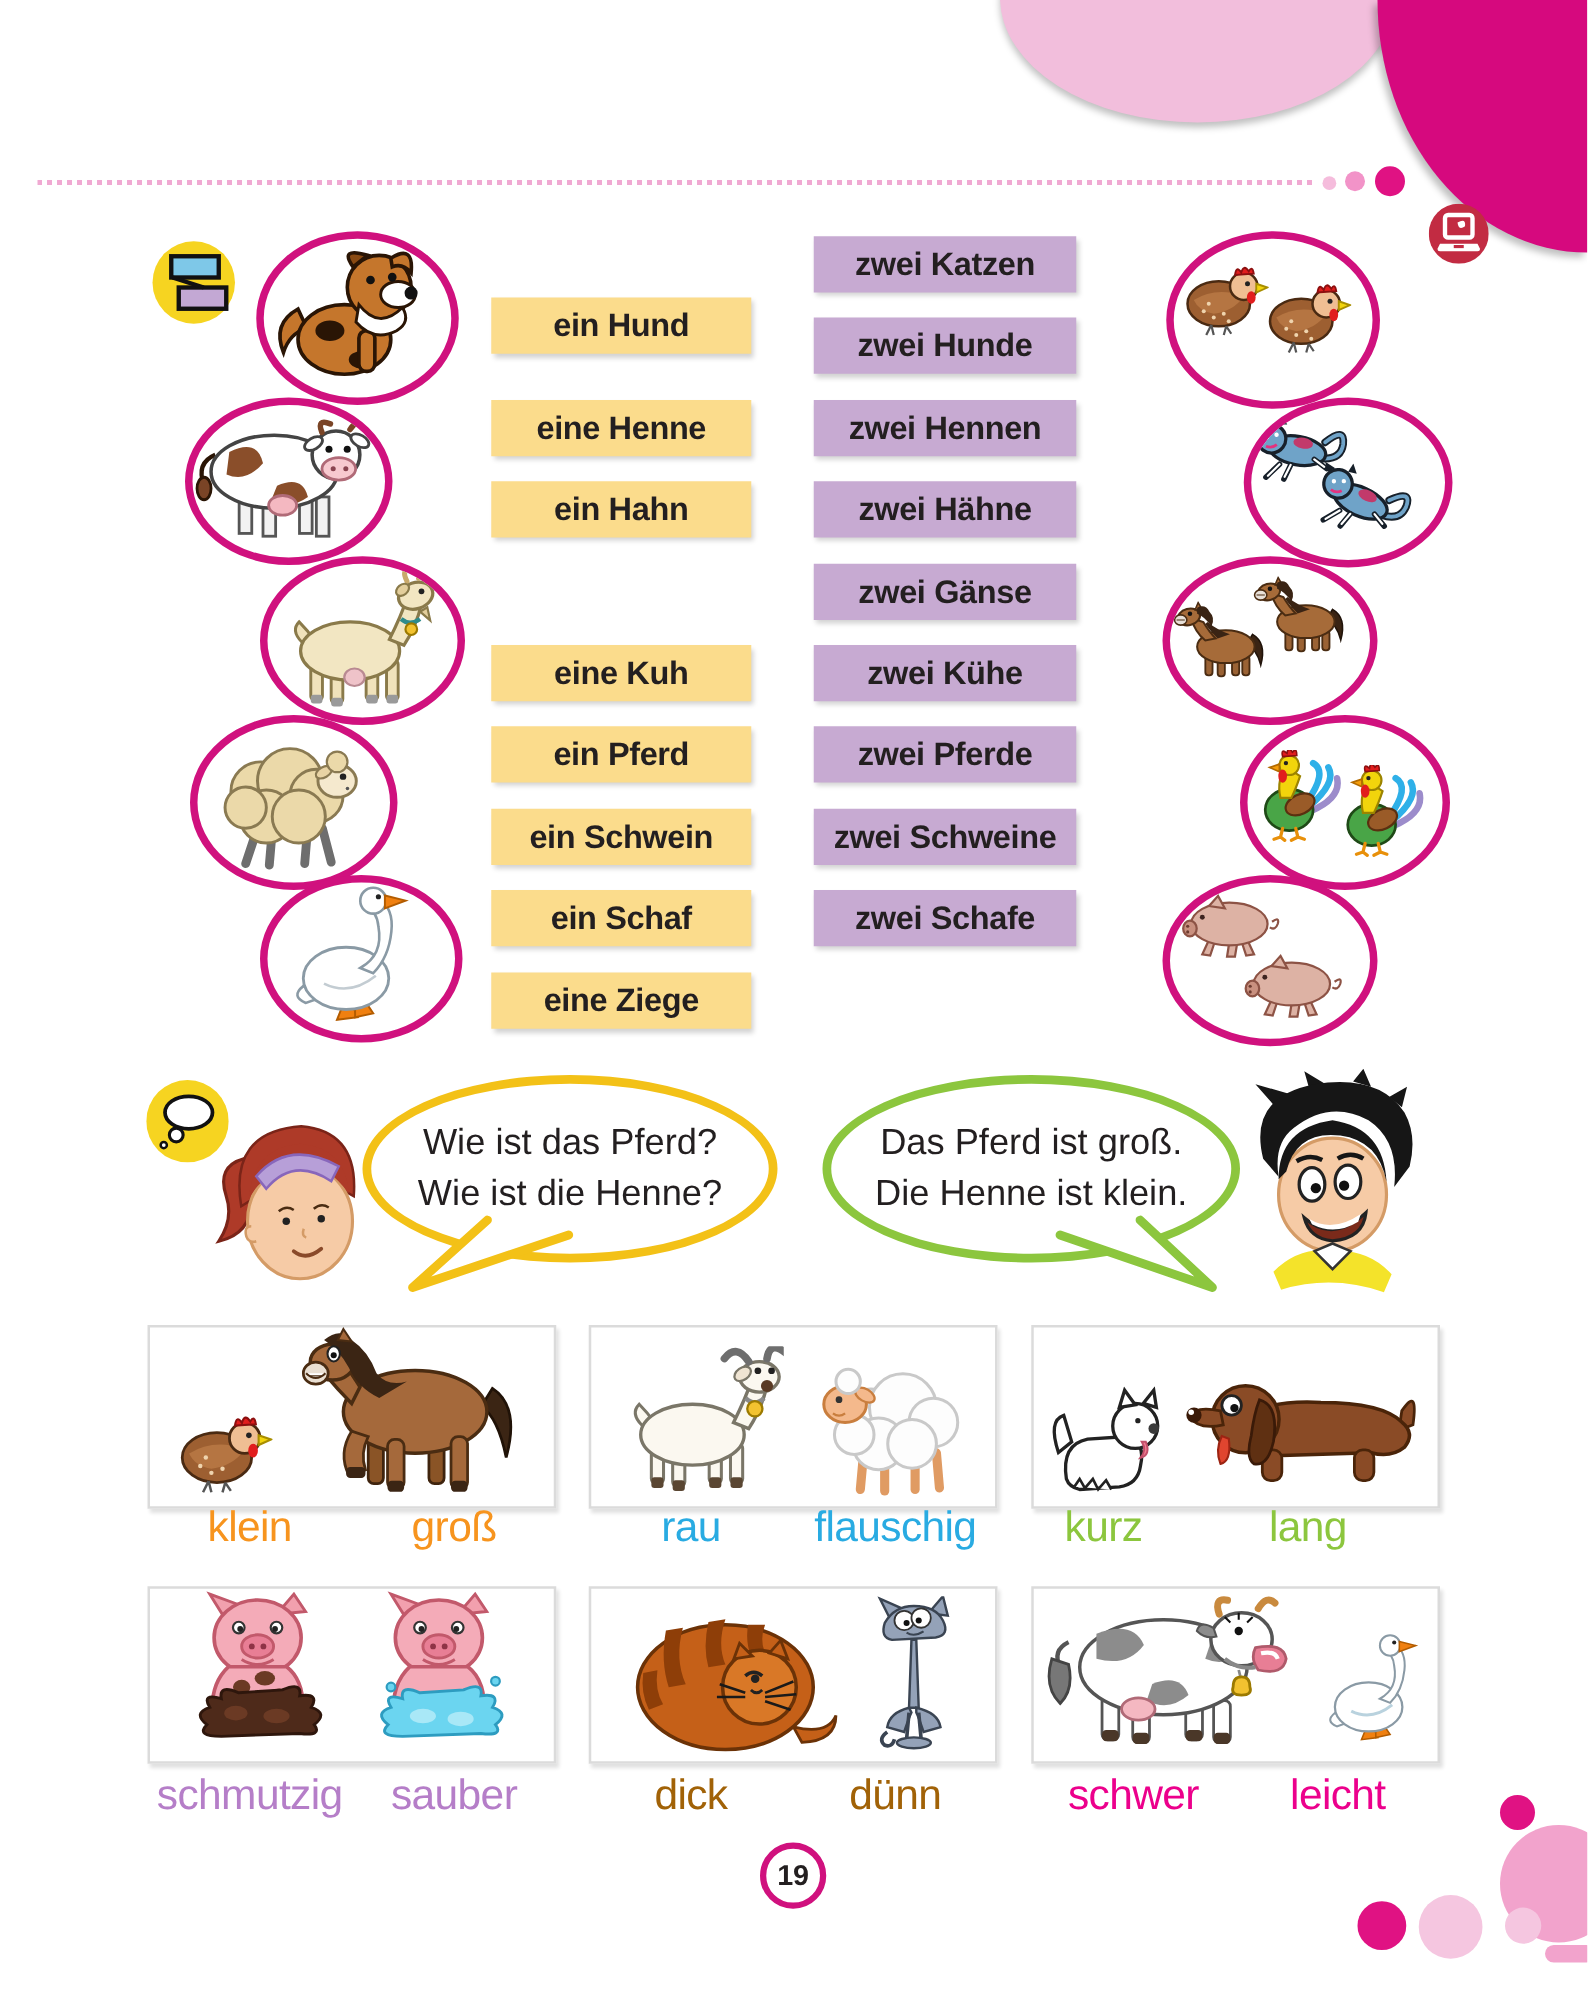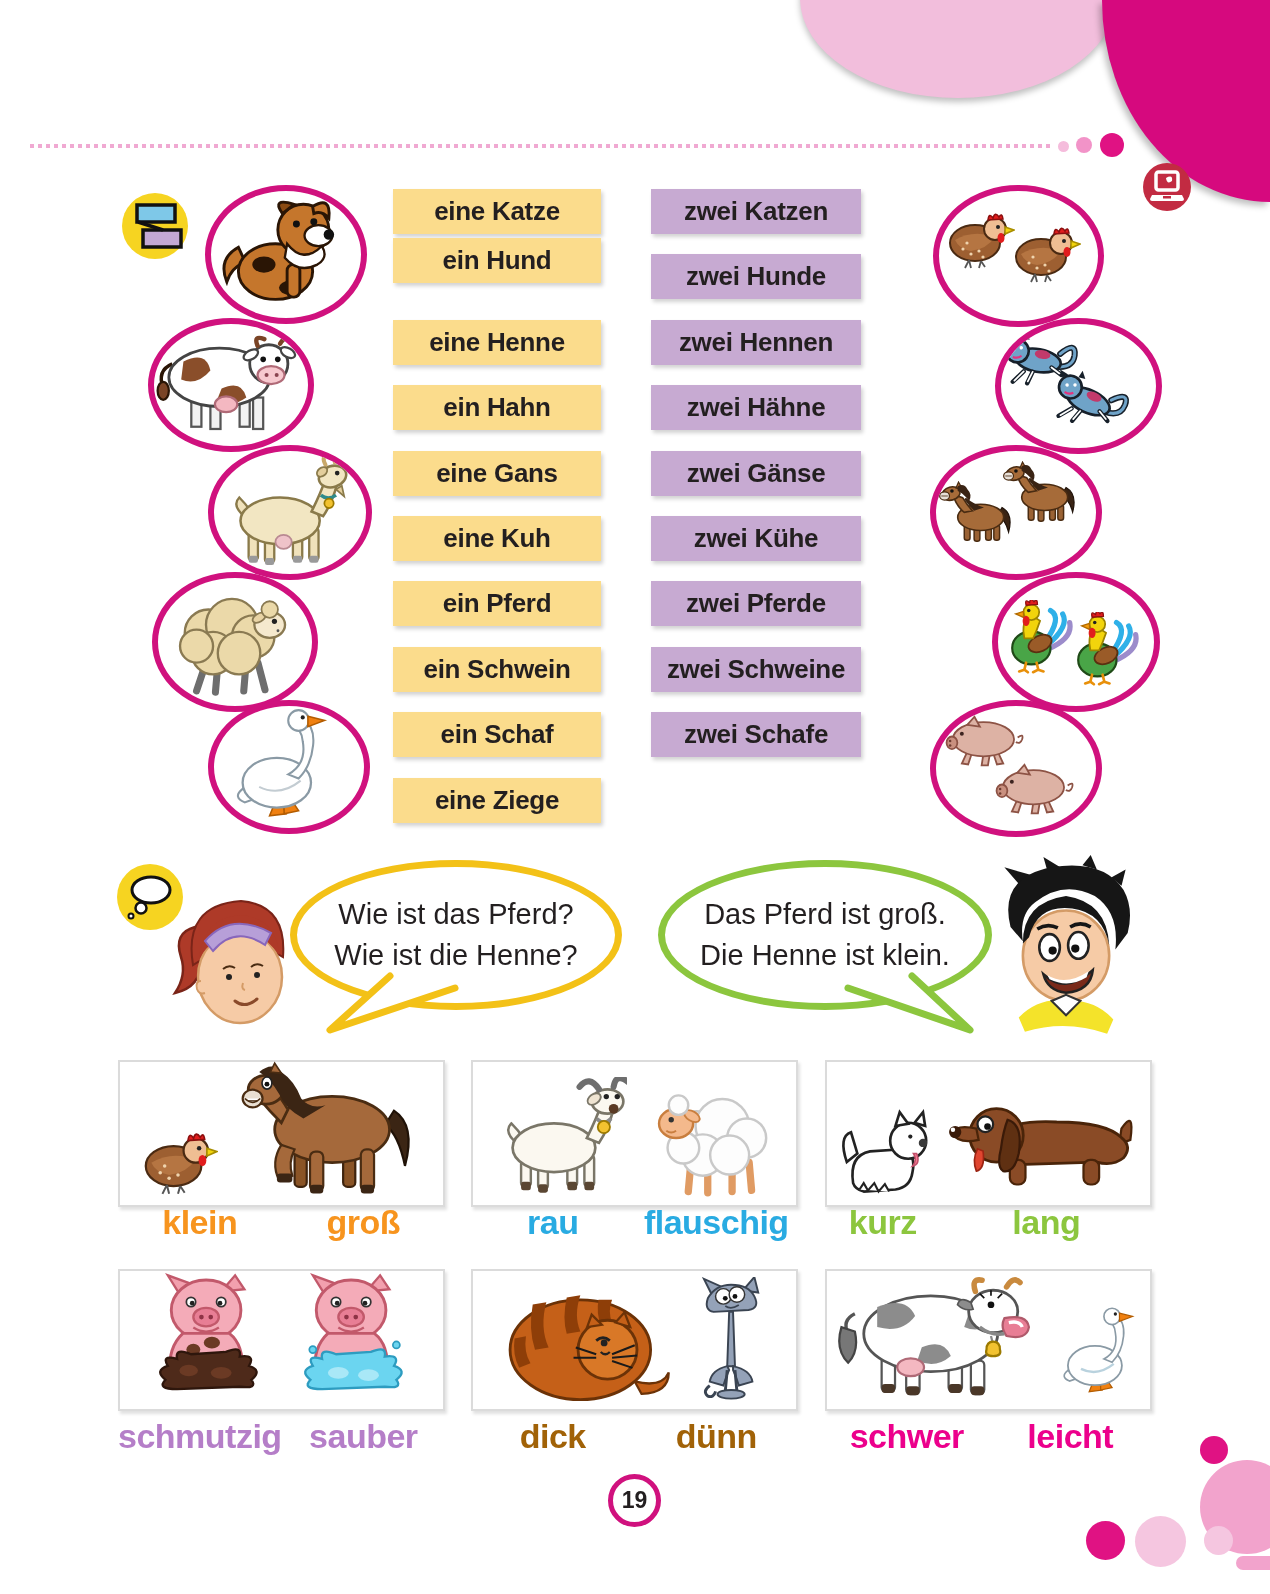--- a/index.html
+++ b/index.html
@@ -28,21 +28,21 @@
   .bubble{position:absolute;box-sizing:border-box;border-radius:50%;background:#fff;display:flex;flex-direction:column;align-items:center;justify-content:center;text-align:center;font-size:29px;color:#231F20;line-height:1.4;z-index:4}
   .bubble.q{border:7px solid #F3C117}
   .bubble.a{border:7px solid #8CC63E}
   .tail{position:absolute;z-index:5}
   .charimg{position:absolute;z-index:3}
 
   
   .panel{position:absolute;width:327px;background:#fff;border:2px solid #DBDBDB;box-shadow:2px 3px 3px rgba(0,0,0,.12);display:flex;align-items:flex-end;justify-content:space-evenly;padding-bottom:6px;box-sizing:border-box}
   .row1{top:1060px;height:147px}
   .row2{top:1269px;height:142px}
-  .plabels{position:absolute;width:327px;display:flex;font-weight:700;font-size:34px;letter-spacing:-.5px}
+  .plabels{position:absolute;width:327px;display:flex;font-weight:400;font-size:34px;letter-spacing:-.5px}
   .plabels span{flex:1;text-align:center}
   .lrow1{top:1203px}
   .lrow2{top:1417px}
   .pl0 span{color:#F7941E}.pl1 span{color:#29ABE2}.pl2 span{color:#8CC63E}
   .pl3 span{color:#B57EC8}.pl4 span{color:#a16207}.pl5 span{color:#EC008C}
 
   .badge{position:absolute;display:flex;align-items:center;justify-content:center}
   .pageno{position:absolute;left:608px;top:1474px;width:53px;height:53px;border:5px solid #D0117E;border-radius:50%;box-sizing:border-box;display:flex;align-items:center;justify-content:center;font-weight:700;font-size:23px;color:#231F20;background:#fff}
 
   
@@ -201,25 +201,23 @@
         <ellipse cx="45" cy="74" rx="33" ry="24" fill="#fff" stroke="#8a9aa5" stroke-width="2.2"></ellipse>
         <path d="M28 78 Q48 88 68 72" fill="none" stroke="#c3ccd2" stroke-width="2"></path>
         <path d="M56 66 Q74 56 70 34 Q69 22 60 18 L70 12 Q82 20 80 38 Q78 58 66 70 Z" fill="#fff" stroke="#8a9aa5" stroke-width="2"></path>
         <circle cx="66" cy="14" r="10" fill="#fff" stroke="#8a9aa5" stroke-width="2"></circle>
         <path d="M75 10 L91 14 L75 20 Z" fill="#F08010" stroke="#b35c00" stroke-width="1.5"></path>
         <circle cx="70" cy="11" r="2" fill="#222"></circle>
       </svg>
     </span>
   </div>
 
-  <div class="wb sing" style="top:189px">eine Katze</div>
   <div class="wb sing" style="top:238px">ein Hund</div>
   <div class="wb sing" style="top:320px">eine Henne</div>
   <div class="wb sing" style="top:385px">ein Hahn</div>
-  <div class="wb sing" style="top:451px">eine Gans</div>
   <div class="wb sing" style="top:516px">eine Kuh</div>
   <div class="wb sing" style="top:581px">ein Pferd</div>
   <div class="wb sing" style="top:647px">ein Schwein</div>
   <div class="wb sing" style="top:712px">ein Schaf</div>
   <div class="wb sing" style="top:778px">eine Ziege</div>
 
   <div class="wb plur" style="top:189px">zwei Katzen</div>
   <div class="wb plur" style="top:254px">zwei Hunde</div>
   <div class="wb plur" style="top:320px">zwei Hennen</div>
   <div class="wb plur" style="top:385px">zwei Hähne</div>

